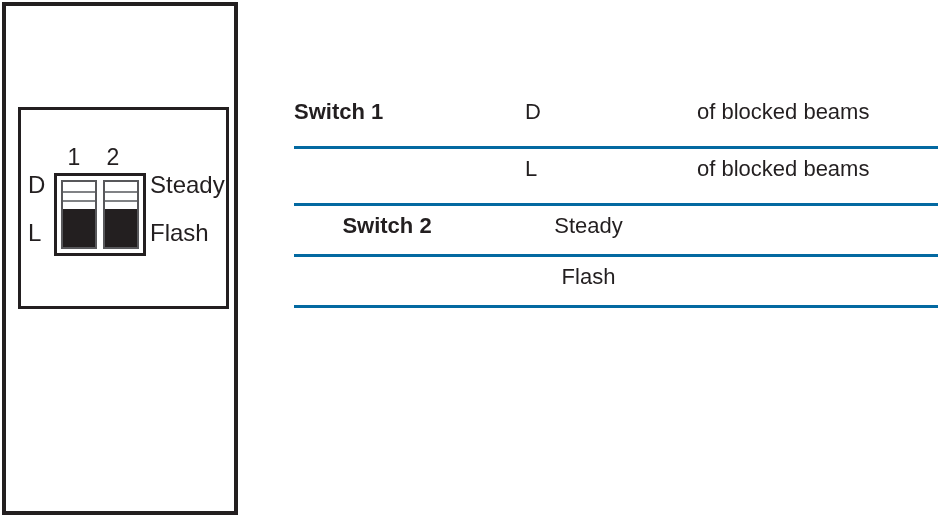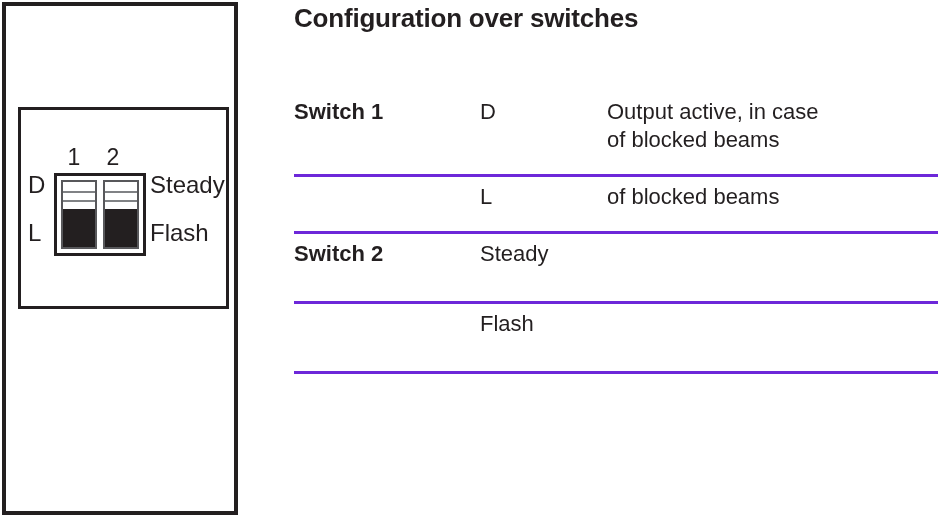--- a/index.html
+++ b/index.html
@@ -160,42 +160,43 @@
     top: 92px;
     width: 644px;
   }
   .table-row {
     position: relative;
     display: flex;
     align-items: flex-start;
     box-sizing: border-box;
   }
   .table-row.ruled {
-    border-bottom: 3px solid #6d28d9;
+    border-bottom: 3px solid #0369a1;
+    gap: 45px;
   }
   .cell {
     box-sizing: border-box;
     font-size: 22px;
     line-height: 28px;
     color: #231f20;
   }
   .cell.col-switch {
     width: 186px;
     flex: 0 0 186px;
     font-weight: bold;
   }
   .cell.col-setting {
     width: 127px;
     flex: 0 0 127px;
   }
   .cell.col-description {
     flex: 1 1 auto;
   }
   .row-pad-tall  { padding: 6px 0 20px 0; }
-  .row-pad-short { padding: 6px 0 33px 0; }
+  .row-pad-short { padding: 6px 0 14px 0; text-align: center; }
   .desc-line { display: block; white-space: nowrap; }
 </style>
 </head>
 <body>
 
 <div id="figure-panel">
 
   <div id="dip-illustration-box">
 
     <div id="dip-pin-numbers">
@@ -218,29 +219,27 @@
     </div>
 
     <span class="right-label" id="label-steady">Steady</span>
     <span class="right-label" id="label-flash">Flash</span>
 
   </div>
 </div>
 
 <div id="content">
 
-  <div id="page-title">Configuration over switches</div>
 
   <div id="switch-table">
 
     <div class="table-row ruled row-pad-tall">
       <div class="cell col-switch">Switch 1</div>
       <div class="cell col-setting">D</div>
       <div class="cell col-description">
-        <span class="desc-line">Output active, in case</span>
         <span class="desc-line">of blocked beams</span>
       </div>
     </div>
 
     <div class="table-row ruled row-pad-tall">
       <div class="cell col-switch"></div>
       <div class="cell col-setting">L</div>
       <div class="cell col-description">
         <span class="desc-line">of blocked beams</span>
       </div>

